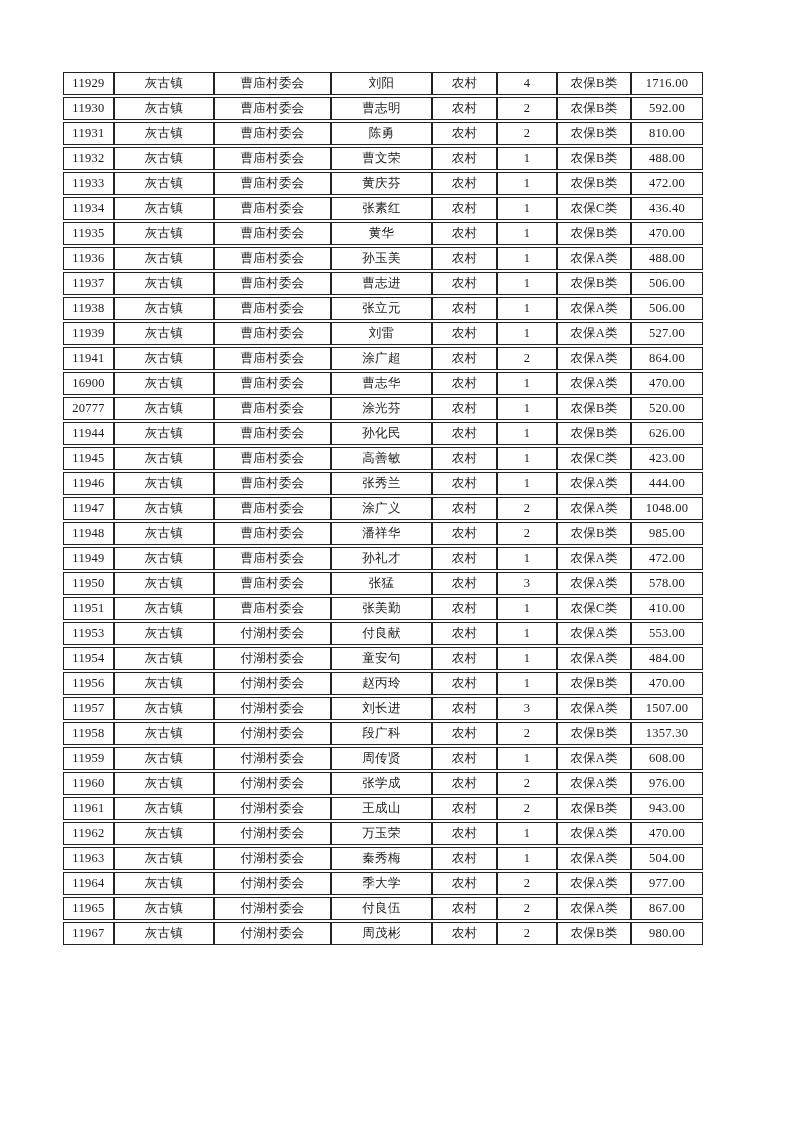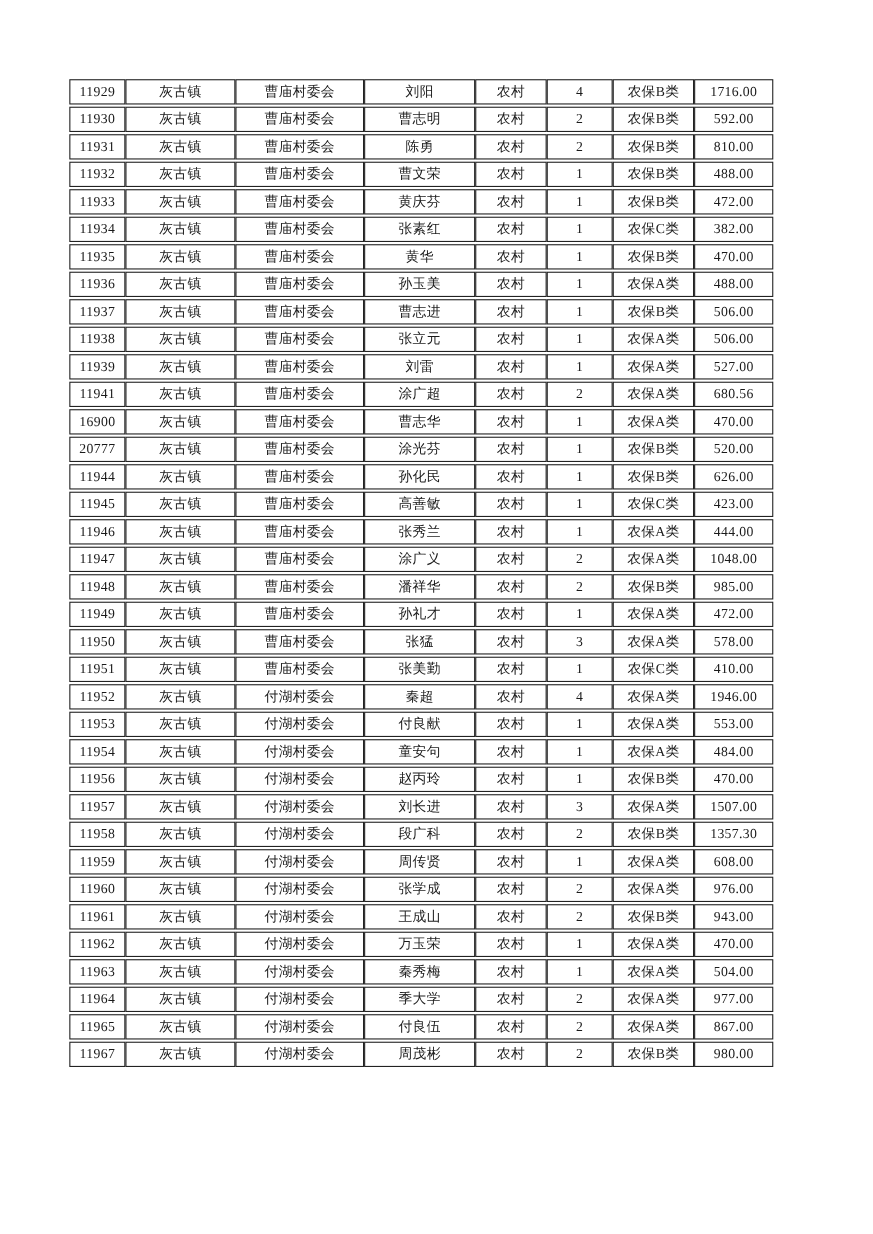--- a/index.html
+++ b/index.html
@@ -114,21 +114,21 @@
           <td>472.00</td>
         </tr>
         <tr>
           <td>11934</td>
           <td>灰古镇</td>
           <td>曹庙村委会</td>
           <td>张素红</td>
           <td>农村</td>
           <td>1</td>
           <td>农保C类</td>
-          <td>382.00</td>
+          <td>436.40</td>
         </tr>
         <tr>
           <td>11935</td>
           <td>灰古镇</td>
           <td>曹庙村委会</td>
           <td>黄华</td>
           <td>农村</td>
           <td>1</td>
           <td>农保B类</td>
           <td>470.00</td>
@@ -174,21 +174,21 @@
           <td>527.00</td>
         </tr>
         <tr>
           <td>11941</td>
           <td>灰古镇</td>
           <td>曹庙村委会</td>
           <td>涂广超</td>
           <td>农村</td>
           <td>2</td>
           <td>农保A类</td>
-          <td>680.56</td>
+          <td>864.00</td>
         </tr>
         <tr>
           <td>16900</td>
           <td>灰古镇</td>
           <td>曹庙村委会</td>
           <td>曹志华</td>
           <td>农村</td>
           <td>1</td>
           <td>农保A类</td>
           <td>470.00</td>
@@ -275,30 +275,20 @@
         </tr>
         <tr>
           <td>11951</td>
           <td>灰古镇</td>
           <td>曹庙村委会</td>
           <td>张美勤</td>
           <td>农村</td>
           <td>1</td>
           <td>农保C类</td>
           <td>410.00</td>
-        </tr>
-        <tr>
-          <td>11952</td>
-          <td>灰古镇</td>
-          <td>付湖村委会</td>
-          <td>秦超</td>
-          <td>农村</td>
-          <td>4</td>
-          <td>农保A类</td>
-          <td>1946.00</td>
         </tr>
         <tr>
           <td>11953</td>
           <td>灰古镇</td>
           <td>付湖村委会</td>
           <td>付良献</td>
           <td>农村</td>
           <td>1</td>
           <td>农保A类</td>
           <td>553.00</td>

